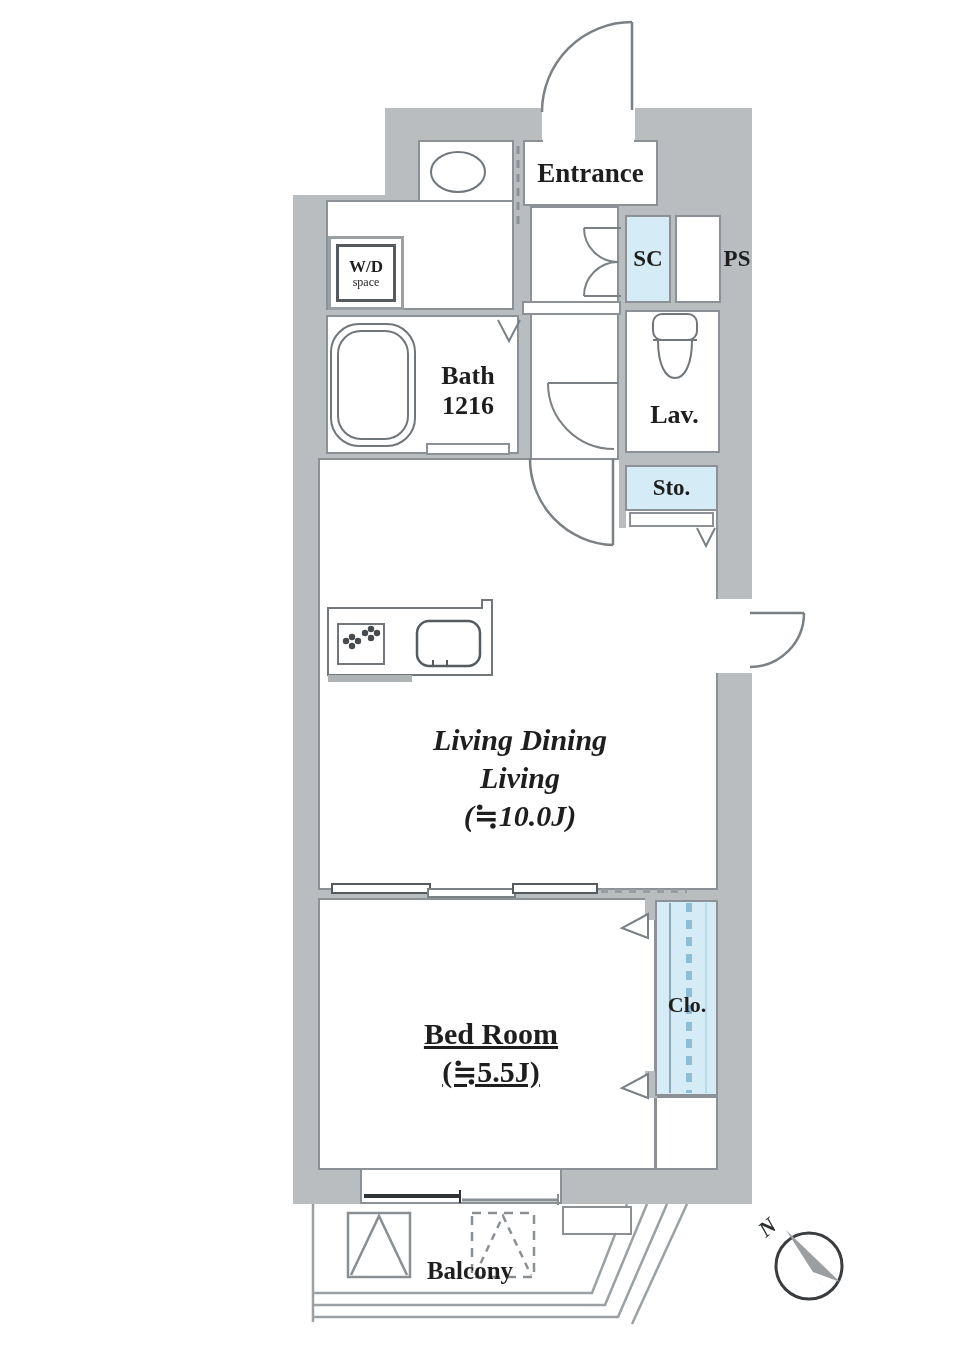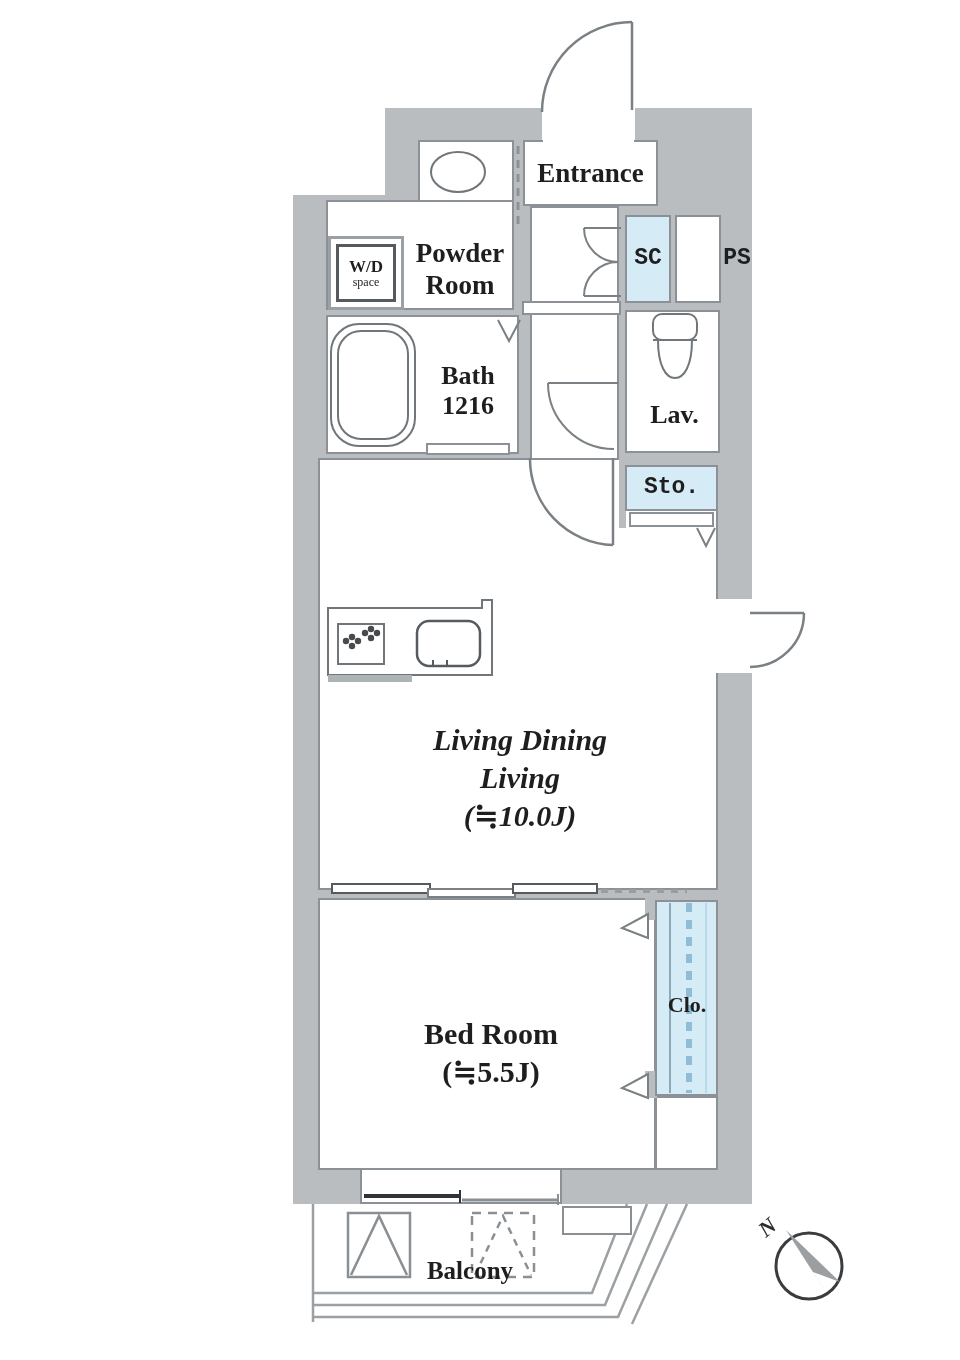--- a/index.html
+++ b/index.html
@@ -8,21 +8,21 @@
   .abs{position:absolute;box-sizing:border-box;}
   .wall{background:#b9bdc0;}
   .room{background:#ffffff;border:2px solid #8b9196;}
   .blue{background:#d5ecf7;border:2px solid #8b9196;}
   .punch{background:#ffffff;}
   .lbl{position:absolute;display:flex;flex-direction:column;align-items:center;justify-content:center;
        text-align:left;font-weight:bold;line-height:1.2;z-index:50;white-space:nowrap;}
   .f30{font-size:30px;line-height:38px;}
   .f27{font-size:27px;line-height:32px;}
   .f26{font-size:26px;line-height:30px;}
-  .f23{font-size:23px;font-family:Liberation Mono, monospace;}
+  .f23{font-size:23px;}
   .f22{font-size:22px;}
   .f25{font-size:25px;margin-top:19px;}
   .wd-outer{background:#fff;border:3px solid #9ba0a4;}
   .wd-inner{position:absolute;left:5px;top:5px;right:5px;bottom:5px;border:3px solid #555a5e;
             display:flex;flex-direction:column;align-items:center;justify-content:center;line-height:1.05;}
   .wd-l1{font-size:17px;font-weight:bold;}
   .wd-l2{font-size:12px;font-weight:normal;}
   svg.overlay{position:absolute;left:0;top:0;z-index:40;pointer-events:none;}
 </style>
 </head>
@@ -182,24 +182,20 @@
       <circle cx="809" cy="1266" r="33" fill="none" stroke="#3a3d40" stroke-width="3"></circle>
       <polygon points="786,1230 829,1297 813,1272" fill="#141414"></polygon>
       <polygon points="786,1230 813,1272 840,1282" fill="#9b9fa2"></polygon>
       <text x="766" y="1238" font-size="22" font-style="italic" font-weight="bold" fill="#2c2f31" transform="rotate(-40 766 1238)">N</text>
     </g>
   </svg>
 
   <div class="lbl f27" style="left:523px;top:140px;width:135px;height:66px;">
     <span>Entrance</span>
   </div>
-  <div class="lbl f27" style="left:360px;top:236px;width:200px;height:66px;">
-    <span>Powder</span>
-    <span>Room</span>
-  </div>
   <div class="lbl f26" style="left:398px;top:360px;width:140px;height:62px;font-family:Liberation Serif, serif;">
     <span>Bath</span>
     <span>1216</span>
   </div>
   <div class="lbl f23" style="left:625px;top:215px;width:46px;height:88px;">
     <span>SC</span>
   </div>
   <div class="lbl f23" style="left:714px;top:215px;width:46px;height:88px;">
     <span>PS</span>
   </div>
@@ -207,21 +203,21 @@
     <span>Lav.</span>
   </div>
   <div class="lbl f23" style="left:625px;top:465px;width:93px;height:46px;">
     <span>Sto.</span>
   </div>
   <div class="lbl f30" style="left:320px;top:720px;width:400px;height:116px;font-style:italic;">
     <span>Living Dining</span>
     <span>Living</span>
     <span>(≒10.0J)</span>
   </div>
-  <div class="lbl f30" style="left:311px;top:1014px;width:360px;height:78px;">
+  <div class="lbl f30" style="left:311px;top:1014px;width:360px;height:78px;text-decoration:underline;">
     <span>Bed Room</span>
     <span>(≒5.5J)</span>
   </div>
   <div class="lbl f22" style="left:650px;top:991px;width:74px;height:28px;">
     <span>Clo.</span>
   </div>
   <div class="lbl f25" style="left:370px;top:1238px;width:200px;height:28px;">
     <span>Balcony</span>
   </div>
 

